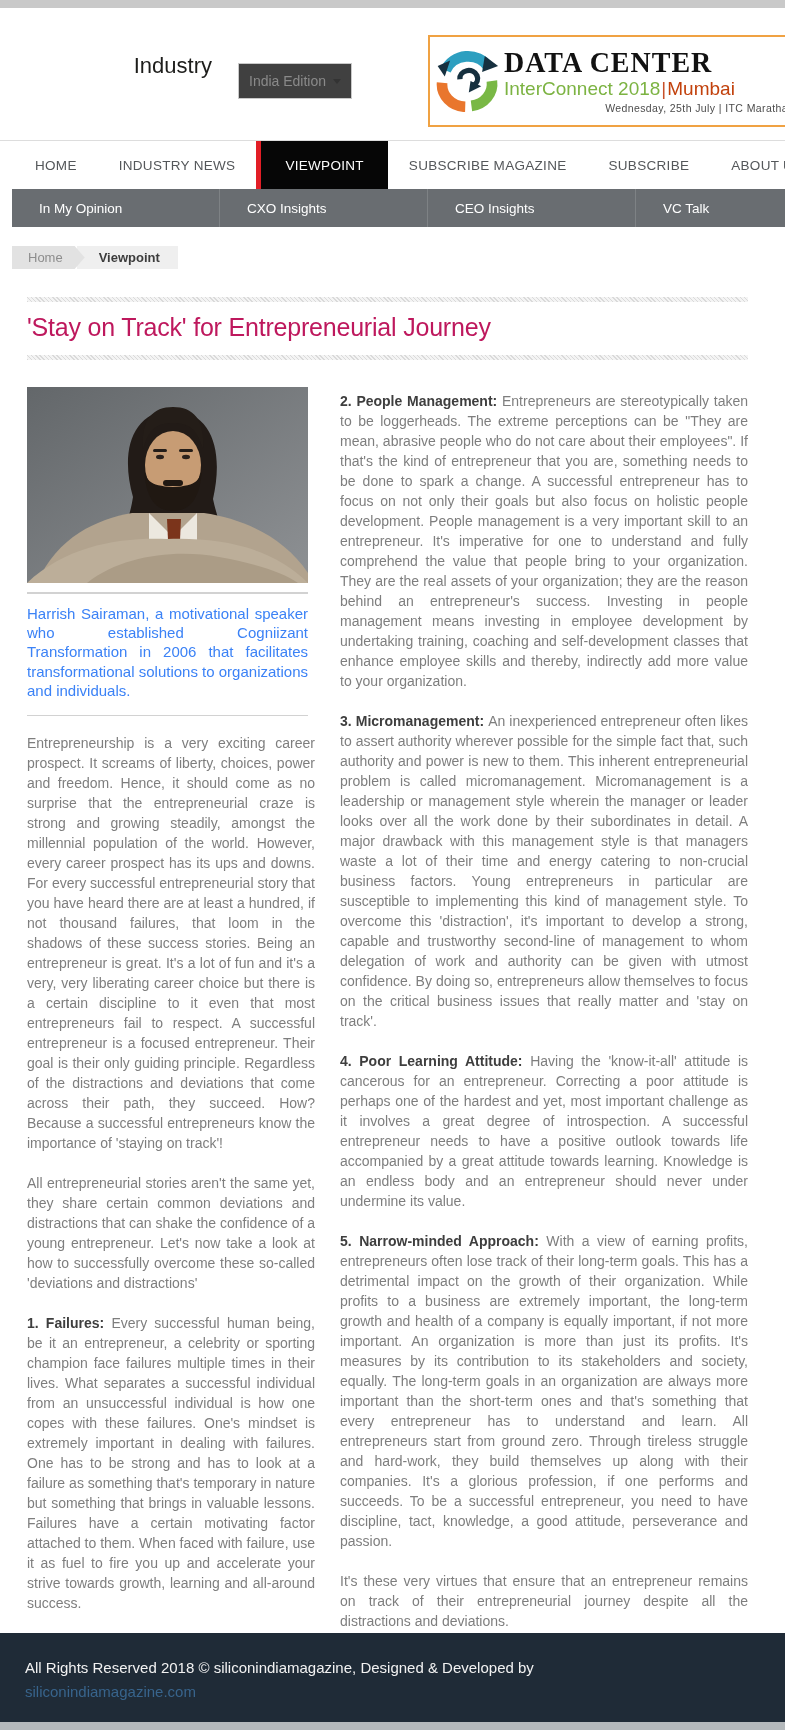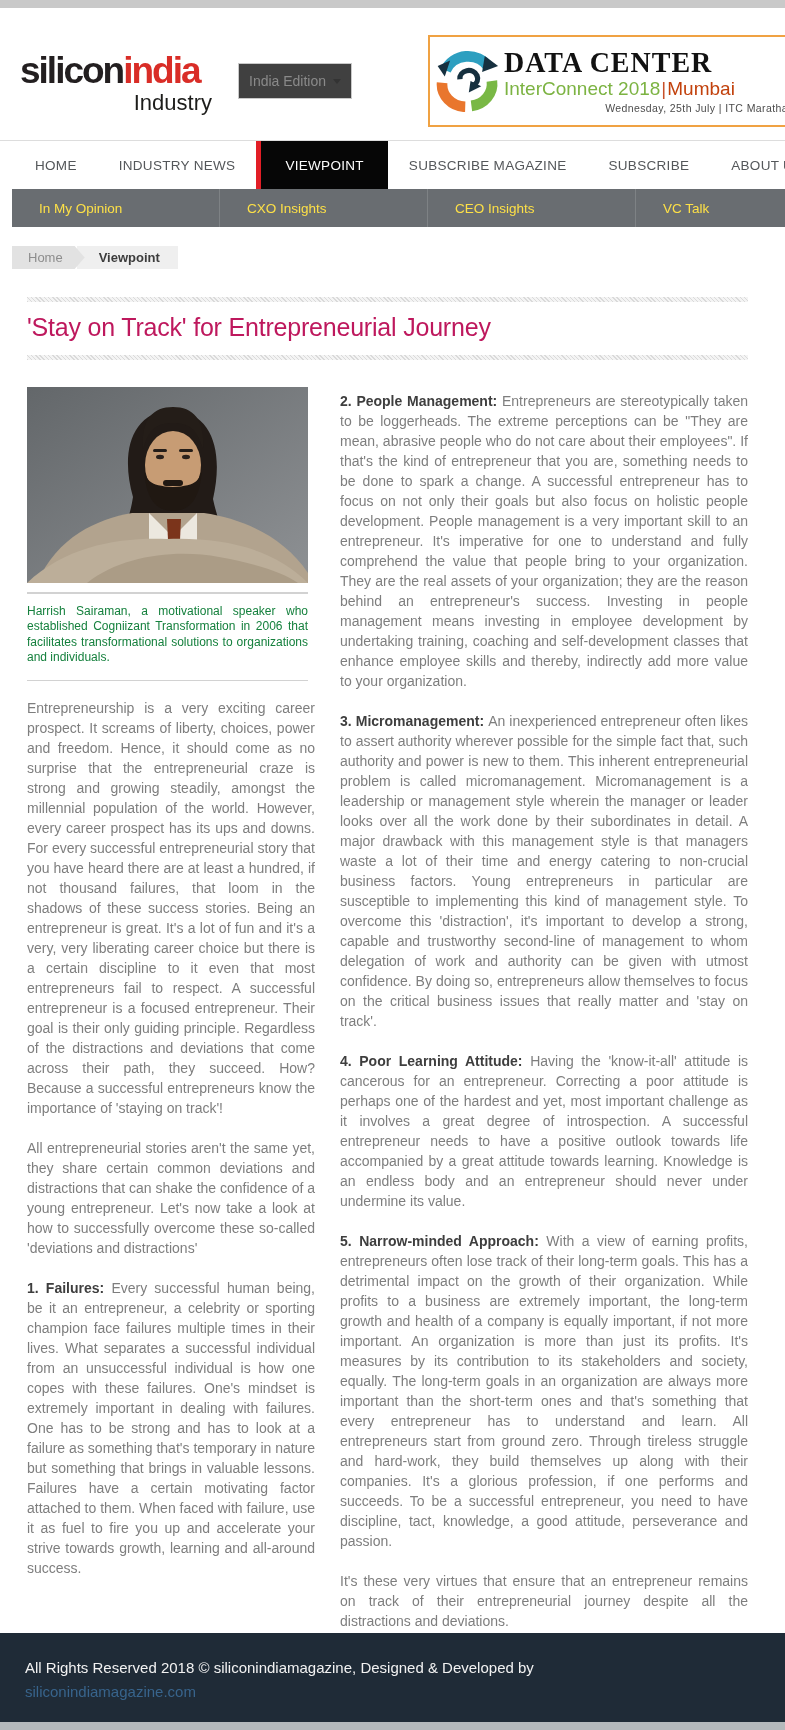--- a/index.html
+++ b/index.html
@@ -30,59 +30,58 @@
   .bline2 .orange{color:#c2410c;}
   .bdate{font-size:10.5px;color:#4c4c4c;text-align:right;margin-top:4px;letter-spacing:0.4px;white-space:nowrap;}
   
   .nav{border-top:1px solid #ddd;height:48px;display:flex;padding-left:14px;background:#fff;}
   .nav-item{display:flex;align-items:center;padding:0 21px;font-size:13.5px;color:#54575a;
             letter-spacing:0.3px;cursor:pointer;white-space:nowrap;}
   .nav-item.active{background:#060606;color:#fdfdfd;border-left:5px solid #e21e26;padding:0 24px;}
   
   .subnav{margin-left:12px;height:38px;background:#696d71;display:flex;overflow:hidden;width:773px;}
   .subnav-item{width:208px;flex:none;box-sizing:border-box;border-right:1px solid #7e8285;
-               color:#fde047;font-size:13.5px;display:flex;align-items:center;padding-left:27px;
+               color:#ffffff;font-size:13.5px;display:flex;align-items:center;padding-left:27px;
                cursor:pointer;white-space:nowrap;}
   
   .main{height:1406px;overflow:hidden;}
   .breadcrumb{margin:19px 0 0 12px;display:flex;height:23px;font-size:13px;}
   .crumb-home{background:#e2e2e2;color:#8d8d8d;padding:0 22px 0 16px;display:flex;align-items:center;
               clip-path:polygon(0 0,calc(100% - 10px) 0,100% 50%,calc(100% - 10px) 100%,0 100%);
               position:relative;z-index:2;cursor:pointer;}
   .crumb-cur{background:#efefef;color:#3c3c3c;font-weight:700;padding:0 18px 0 22px;display:flex;
              align-items:center;margin-left:-8px;cursor:default;}
   .article{padding:0 37px 0 27px;}
   .hatch{height:5px;background:repeating-linear-gradient(45deg,#dadada 0 1px,#f4f4f4 1px 3px);}
   .hatch.first{margin-top:28px;}
   .article-title{font-size:25px;color:#be185d;font-weight:400;margin:11px 0 13px;letter-spacing:-0.2px;}
   .columns{display:flex;margin-top:27px;}
   .col-left{width:288px;flex:none;}
   .col-right{width:408px;margin-left:25px;flex:none;padding-top:4px;}
   .photo-wrap svg{display:block;width:281px;height:196px;}
   .photo-rule{border:none;border-top:2px solid #d2d2d2;margin:9px 0 10px;width:281px;}
-  .caption{font-size:12px;line-height:1.28;color:#15803d;text-align:justify;width:281px;}
+  .caption{font-size:15px;line-height:1.28;color:#3b82f6;text-align:justify;width:281px;}
   .caption-rule{border:none;border-top:1px solid #d2d2d2;margin:15px 0 17px;width:281px;}
   p.body{font-size:14px;line-height:20px;color:#7e7e7e;text-align:justify;margin:0 0 20px;}
   p.body b{color:#3e3e3e;}
   
   .footer{background:#1f2b37;height:89px;box-sizing:border-box;padding:26px 25px 0 25px;}
   .f1{color:#f2f2f2;font-size:15px;}
   .f-link{color:#38648c;font-size:15px;margin-top:7px;display:inline-block;text-decoration:none;cursor:pointer;}
   .bottom-strip{height:8px;background:#b4b9bc;}
 </style>
 </head>
 <body>
 
 <div class="page">
 
   <div class="top-strip"></div>
 
   <div class="header">
     <div class="logo">
-      <div class="logo-main"><span>silicon</span><span class="red">india</span></div>
       <div class="logo-tag">Industry</div>
     </div>
 
     <div class="edition">
       <span>India Edition</span>
       <span class="caret"></span>
     </div>
 
     <a class="banner">
       <svg width="64" height="62" viewBox="0 0 72 68">

